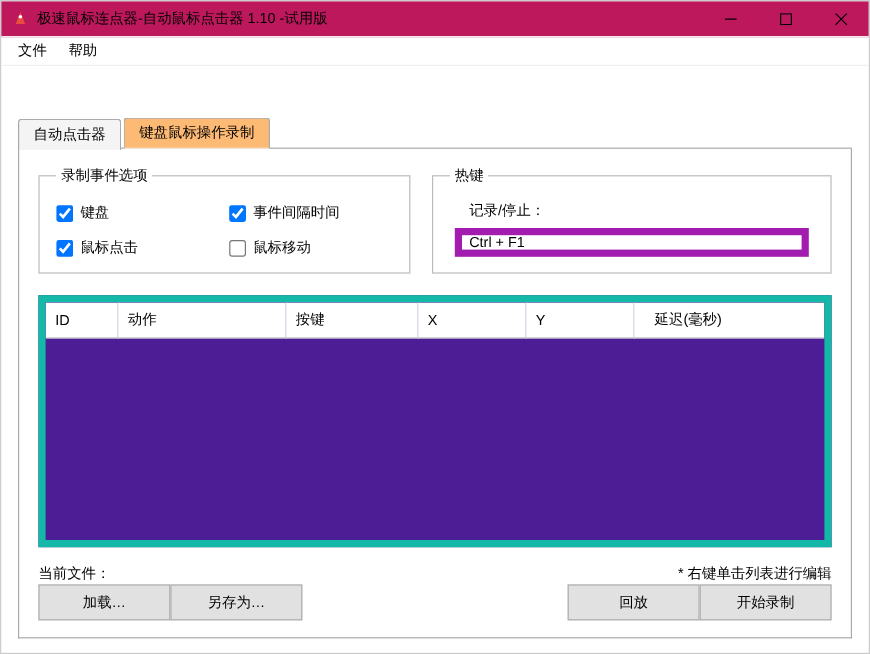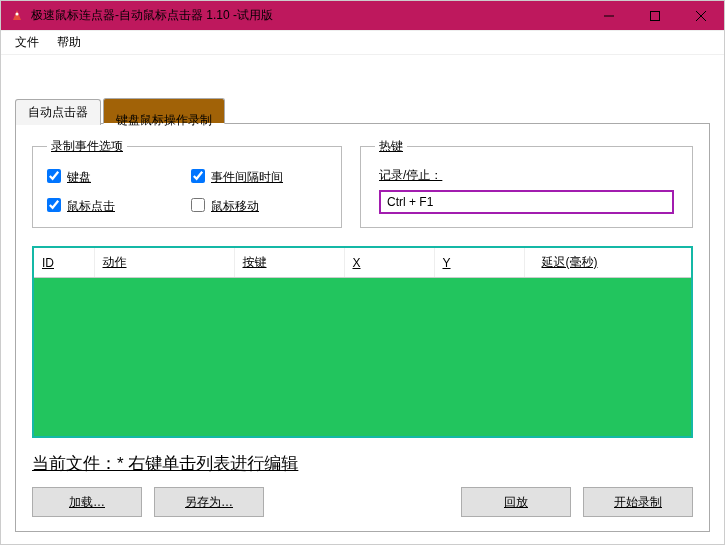--- a/index.html
+++ b/index.html
@@ -77,35 +77,34 @@
       border-bottom: none;
       border-radius: 3px 3px 0 0;
       background: #f4f4f4;
       cursor: pointer;
       margin-right: 2px;
       position: relative;
       z-index: 1;
       top: 1px;
     }
     .tab.active {
-      background: #a16207;
+      background: #fdba74;
       border-bottom: 1px solid #fff;
       top: 0;
-      padding-top: 13px;
+      padding-top: 3px;
       z-index: 2;
     }
     .tab-panel {
       border: 1px solid #aaa;
       border-top: none;
       flex: 1;
       padding: 14px 16px;
       display: flex;
       flex-direction: column;
       position: relative;
-      text-decoration: underline;
     }
     
     .fieldsets-row {
       display: flex;
       gap: 18px;
       margin-bottom: 18px;
     }
     fieldset {
       border: 1px solid #bbb;
       padding: 10px 14px 12px 14px;
@@ -117,69 +116,68 @@
     .fs-record { flex: 0 0 310px; }
     .fs-hotkey { flex: 1; }
     .check-grid {
       display: grid;
       grid-template-columns: 1fr 1fr;
       row-gap: 12px;
       column-gap: 8px;
       margin-top: 4px;
     }
     .check-item {
-      display: flex; gap: 6px;
+      display: flex; align-items: center; gap: 6px;
       cursor: pointer;
     }
     .check-item input { width: 14px; height: 14px; }
     .hotkey-inner { padding: 2px 4px 0 4px; }
-    .hotkey-label { margin-bottom: 6px; display: block; }
+    .hotkey-label { margin-bottom: 6px; display: block; margin-left: 12px; }
     .hotkey-input {
       width: 100%;
       height: 24px;
-      border: 2px solid #a21caf;
+      border: 6px solid #a21caf;
       padding: 2px 6px;
       font-family: inherit;
       font-size: 12px;
     }
     
     .table-wrap {
-      border: 2px solid #14b8a6;
+      border: 6px solid #14b8a6;
       flex: 1;
       min-height: 180px;
       overflow: hidden;
-      background: #22c55e;
+      background: #4c1d95;
     }
     table {
       width: 100%;
       border-collapse: collapse;
       table-layout: fixed;
     }
     thead th {
       text-align: left;
       font-weight: normal;
       padding: 6px 8px;
       border-bottom: 1px solid #ccc;
       border-right: 1px solid #eee;
       background: #fff;
       font-size: 12px;
     }
     thead th:last-child { border-right: none; padding-left: 17px; }
     
     .panel-footer {
       display: flex;
+      justify-content: space-between;
       align-items: center;
       margin-top: 14px;
-      font-size: 17px;
+      font-size: 12px;
     }
     
     .button-row {
       display: flex;
-      gap: 12px;
-      margin-top: 12px;
       justify-content: center;
     }
     .btn {
       height: 30px;
       min-width: 110px;
       padding: 0 16px;
       border: 1px solid #adadad;
       background: #e1e1e1;
       cursor: pointer;
       font-family: inherit;

